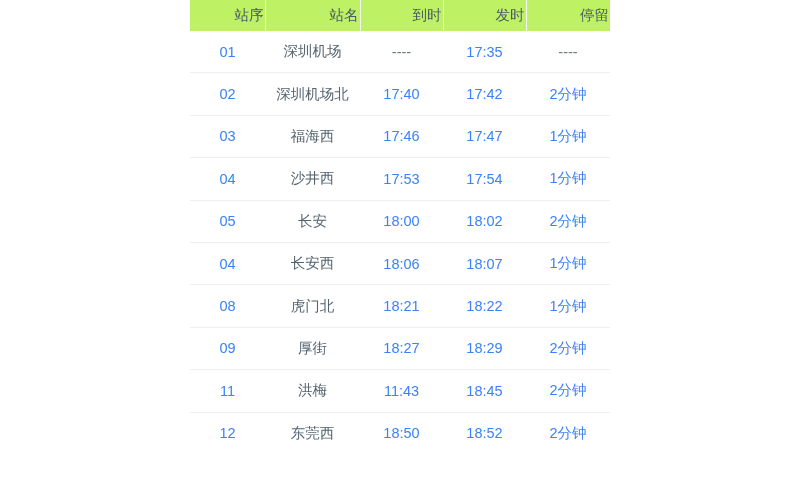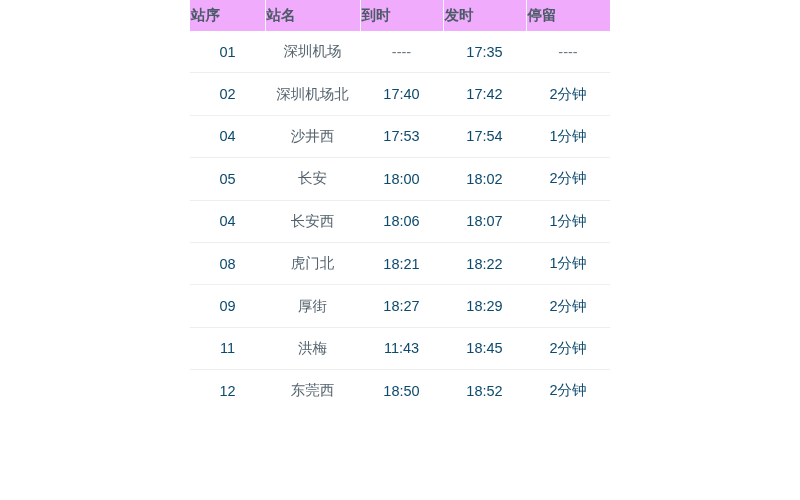--- a/index.html
+++ b/index.html
@@ -29,37 +29,37 @@
     width: 420px;
     table-layout: fixed;
   }
   table.schedule col.c0 { width: 75px; }
   table.schedule col.c1 { width: 95px; }
   table.schedule col.c2 { width: 83px; }
   table.schedule col.c3 { width: 83px; }
   table.schedule col.c4 { width: 84px; }
 
   table.schedule thead th {
-    background: #f0abfc;
+    background: #bef264;
     color: #4a5a66;
     font-size: 14.5px;
-    font-weight: bold;
+    font-weight: normal;
     height: 29px;
-    text-align: left;
+    text-align: right;
     vertical-align: middle;
     border-right: 1px solid #f4f7f9;
   }
   table.schedule thead th:last-child { border-right: none; }
 
   table.schedule tbody td {
     height: 39.4px;
     text-align: center;
     vertical-align: middle;
     font-size: 14.5px;
-    color: #0c4a6e;
+    color: #3b82f6;
     border-bottom: 1px solid #eceff1;
     background: #ffffff;
     white-space: nowrap;
     overflow: hidden;
   }
   table.schedule tbody td.station {
     color: #55646f;
     text-align: center;
   }
   table.schedule tbody td.dash {
@@ -99,20 +99,27 @@
           <td class="dash">----</td>
           <td>17:35</td>
           <td class="dash">----</td>
         </tr>
         <tr>
           <td>02</td>
           <td class="station">深圳机场北</td>
           <td>17:40</td>
           <td>17:42</td>
           <td>2分钟</td>
+        </tr>
+        <tr>
+          <td>03</td>
+          <td class="station">福海西</td>
+          <td>17:46</td>
+          <td>17:47</td>
+          <td>1分钟</td>
         </tr>
         <tr>
           <td>04</td>
           <td class="station">沙井西</td>
           <td>17:53</td>
           <td>17:54</td>
           <td>1分钟</td>
         </tr>
         <tr>
           <td>05</td>

